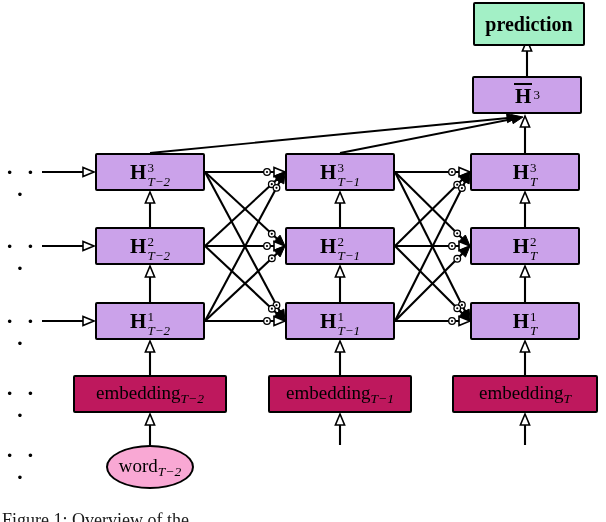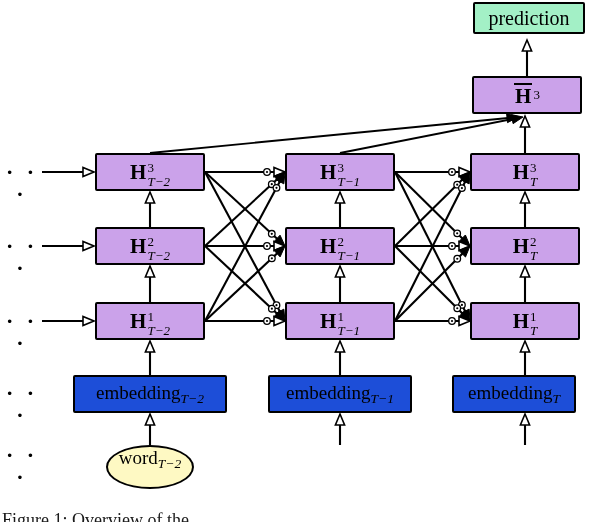--- a/index.html
+++ b/index.html
@@ -2,24 +2,24 @@
 <html><head>
 <meta charset="utf-8">
 <style>
   html,body{margin:0;padding:0;background:#fff;}
   #page{position:relative;width:606px;height:522px;overflow:hidden;
         font-family:"Liberation Serif","DejaVu Serif",serif;background:#fff;}
   #edges{position:absolute;left:0;top:0;width:606px;height:522px;pointer-events:none;}
   .node{position:absolute;box-sizing:border-box;border:2.4px solid #000;border-radius:2px;
         display:flex;align-items:center;justify-content:center;}
   .hbox{width:110px;height:38px;background:#CBA2EA;}
-  .ebox{height:38px;background:#1d4ed8;}
-  .wnode{position:absolute;box-sizing:border-box;width:88px;height:44px;background:#fef9c3;
-         border:2.6px solid #000;border-radius:50%;display:flex;align-items:flex-start;justify-content:center;}
-  .pbox{width:112px;height:32px;background:#A3F0C6;}
+  .ebox{height:38px;background:#be185d;}
+  .wnode{position:absolute;box-sizing:border-box;width:88px;height:44px;background:#f9a8d4;
+         border:2.6px solid #000;border-radius:50%;display:flex;align-items:center;justify-content:center;}
+  .pbox{width:112px;height:44px;background:#A3F0C6;font-weight:bold;}
   .hl{display:flex;align-items:center;font-weight:bold;font-size:21px;color:#000;}
   .scr{display:inline-flex;flex-direction:column;align-items:flex-start;margin-left:1px;
        font-size:13px;font-weight:normal;line-height:1;transform:translateY(2px);}
   .scr .sub{font-style:italic;margin-top:1px;}
   .el{font-size:19px;color:#000;}
   .esub{font-size:13.5px;font-style:italic;vertical-align:-4px;}
   .pl{font-size:20px;color:#000;}
   .overl{display:inline-block;border-top:2.4px solid #000;line-height:1.05;padding:0 1px;}
   .supr{font-size:13px;font-weight:normal;vertical-align:9px;margin-left:1px;}
   .dots{position:absolute;left:0;width:44px;text-align:center;font-size:22px;line-height:22px;
@@ -239,21 +239,21 @@
         </span>
       </span>
   </div>
 
   <div class="node ebox" style="left:73px;top:375px;width:154px">
     <span class="el"><span>embedding</span><span class="esub">T−2</span></span>
   </div>
   <div class="node ebox" style="left:268px;top:375px;width:144px">
     <span class="el"><span>embedding</span><span class="esub">T−1</span></span>
   </div>
-  <div class="node ebox" style="left:452px;top:375px;width:124px">
+  <div class="node ebox" style="left:452px;top:375px;width:146px">
     <span class="el"><span>embedding</span><span class="esub">T</span></span>
   </div>
 
   <div class="wnode" style="left:106px;top:445px">
     <span class="el"><span>word</span><span class="esub">T−2</span></span>
   </div>
 
   <span class="dots" style="top:161px">· · ·</span>
   <span class="dots" style="top:235px">· · ·</span>
   <span class="dots" style="top:310px">· · ·</span>

